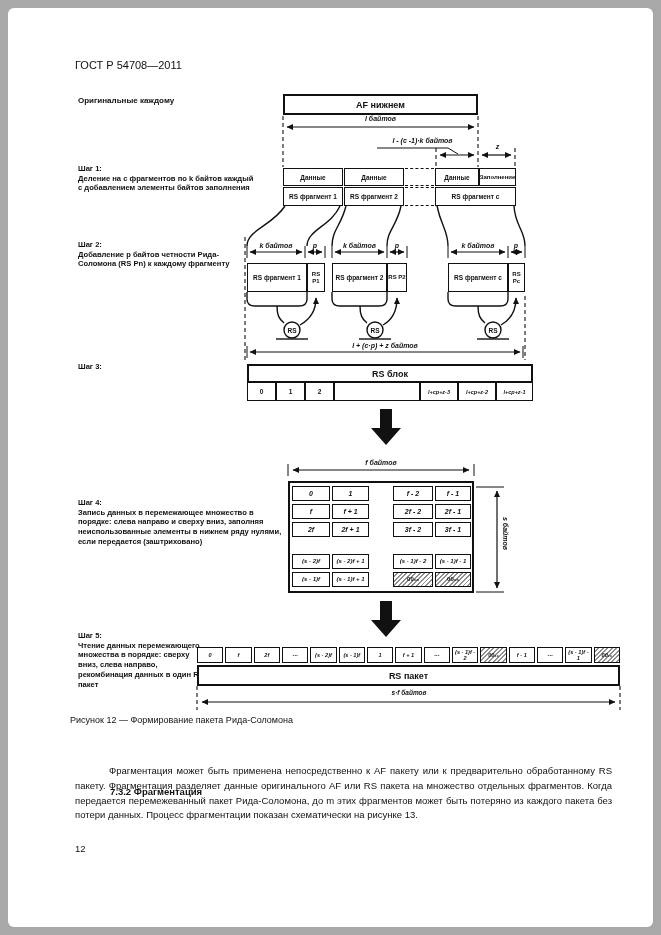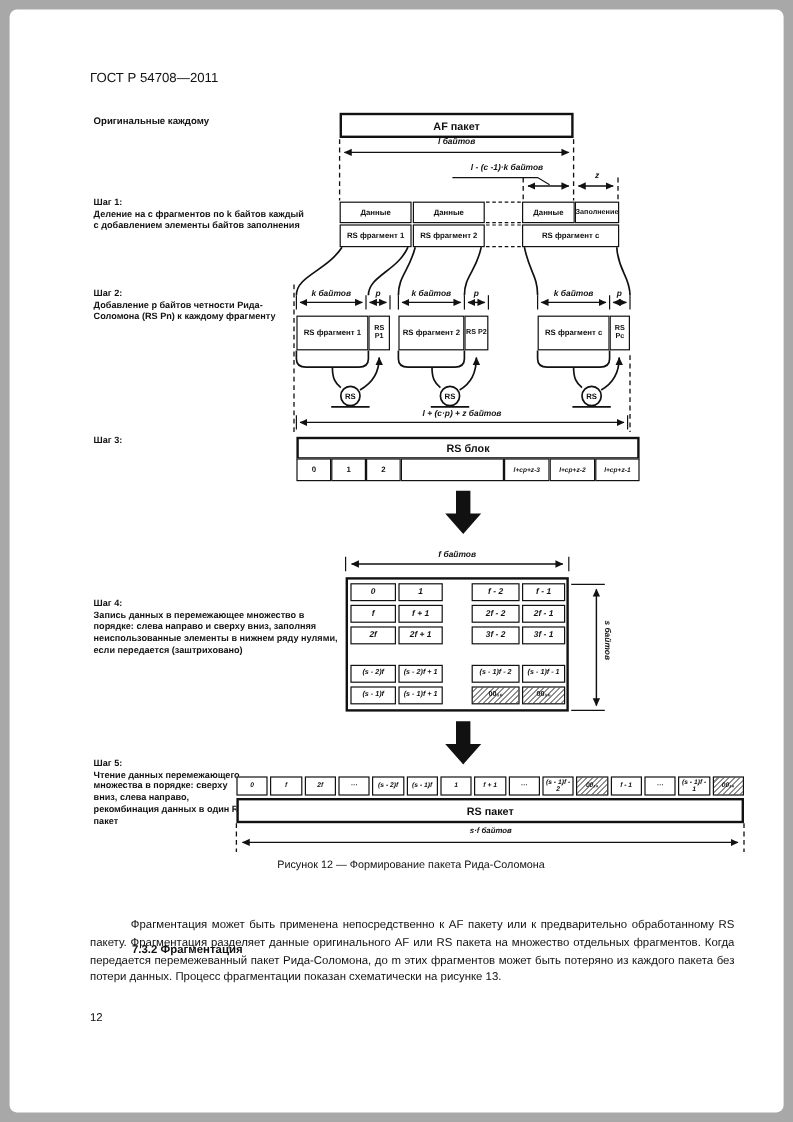--- a/index.html
+++ b/index.html
@@ -12,21 +12,21 @@
   .cell{border:1.5px solid #111;display:flex;align-items:center;justify-content:center;
         text-align:center;font-weight:bold;background:#fff;box-sizing:border-box;overflow:hidden}
   .gapcell{border-top:1.5px dashed #111;border-bottom:1.5px dashed #111;box-sizing:border-box;background:#fff}
   .dim{font-weight:bold;font-size:7px;text-align:center;white-space:nowrap}
   .it{font-style:italic}
   .step{font-weight:bold;font-size:7.6px;line-height:9.7px;width:175px}
   .hatch{background:repeating-linear-gradient(135deg,#fff 0 2px,#8f8f8f 2px 3.2px)}
   .f9{font-size:9px}.f8{font-size:8px}.f7{font-size:7px}.f65{font-size:6.5px}
   .f6{font-size:6px;line-height:6.8px}.f55{font-size:5.5px}.f56{font-size:5.6px}
   .vtext{writing-mode:vertical-rl;font-weight:bold;font-size:7px;font-style:italic}
-  .caption{font-size:9px;text-align:center}
+  .caption{font-size:9px;text-align:left}
   .bodytext{font-size:9.5px;line-height:14.8px;text-align:justify;text-indent:34px}
   .heading{font-size:9.5px;font-weight:bold}
   svg{pointer-events:none}
   .packetrow{display:flex;gap:2px}
   .packetrow .cell{flex:1;font-style:italic}
 </style>
 </head>
 <body>
 
 <div class="page"></div>
@@ -48,21 +48,21 @@
 </div>
 <div class="abs step" style="left:78px;top:498px;width:210px">
   <div>Шаг 4:</div>
   <div>Запись данных в перемежающее множество в порядке: слева направо и сверху вниз, заполняя неиспользованные элементы в нижнем ряду нулями, если передается (заштриховано)</div>
 </div>
 <div class="abs step" style="left:78px;top:631px;width:128px">
   <div>Шаг 5:</div>
   <div>Чтение данных перемежающего множества в порядке: сверху вниз, слева направо, рекомбинация данных в один RS пакет</div>
 </div>
 
-<div class="abs box f9" style="left:283px;top:94px;width:195px;height:21px">AF пакет</div>
+<div class="abs box f9" style="left:283px;top:94px;width:195px;height:21px">AF нижнем</div>
 <div class="abs dim it" style="left:283px;top:115px;width:195px">l байтов</div>
 <div class="abs dim it" style="left:375px;top:137px;width:95px">l - (c -1)·k байтов</div>
 <div class="abs dim it" style="left:480px;top:143px;width:35px">z</div>
 
 <div class="abs cell f65" style="left:283px;top:168px;width:60px;height:18px">Данные</div>
 <div class="abs cell f65" style="left:344px;top:168px;width:60px;height:18px">Данные</div>
 <div class="abs gapcell" style="left:405px;top:168px;width:29px;height:18px"></div>
 <div class="abs cell f65" style="left:435px;top:168px;width:44px;height:18px">Данные</div>
 <div class="abs cell f6" style="left:479px;top:168px;width:37px;height:18px">Заполнение</div>
 

